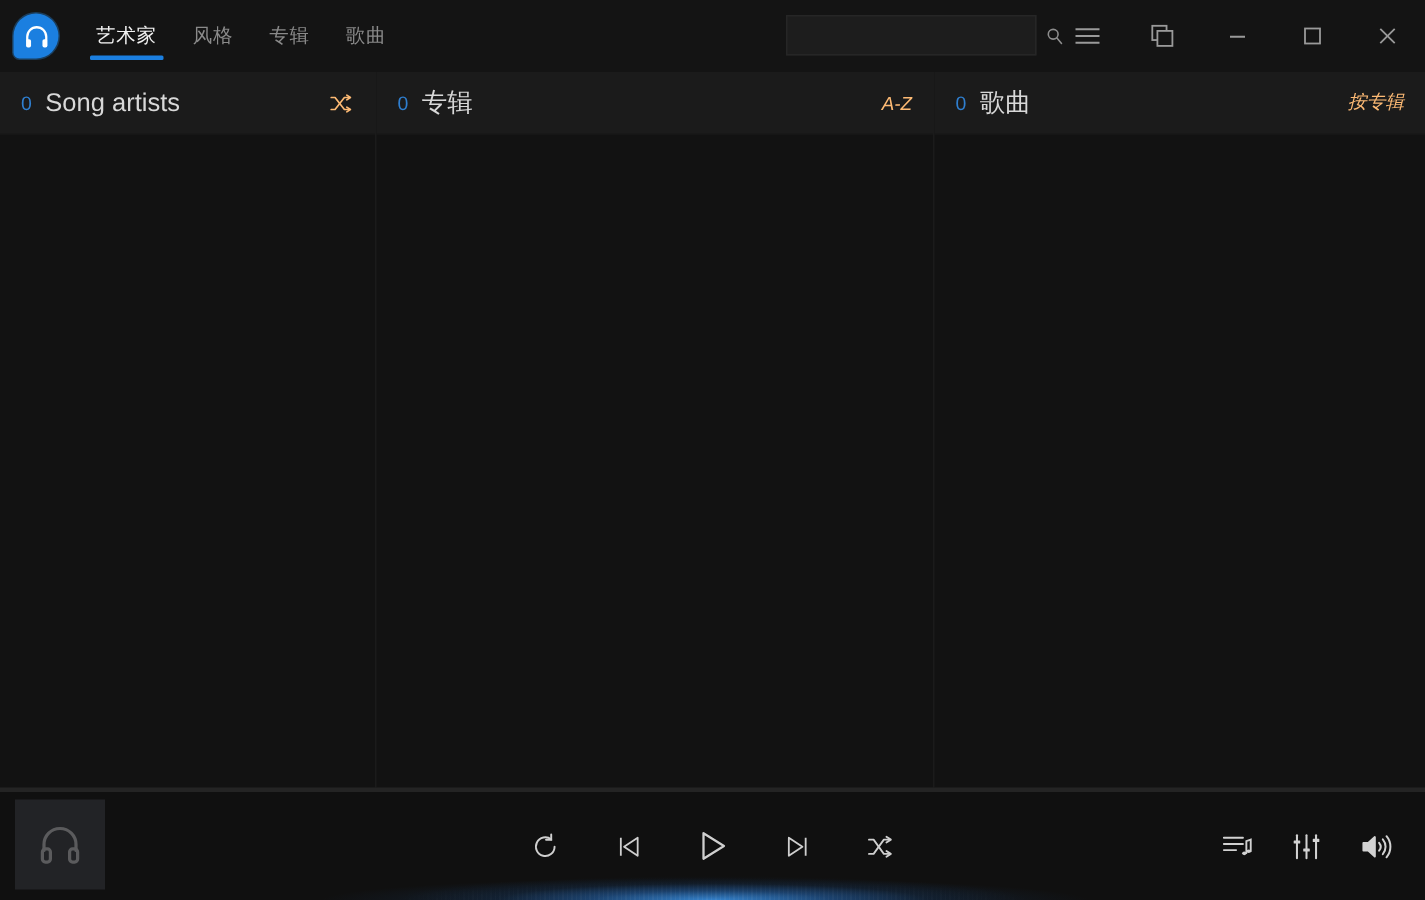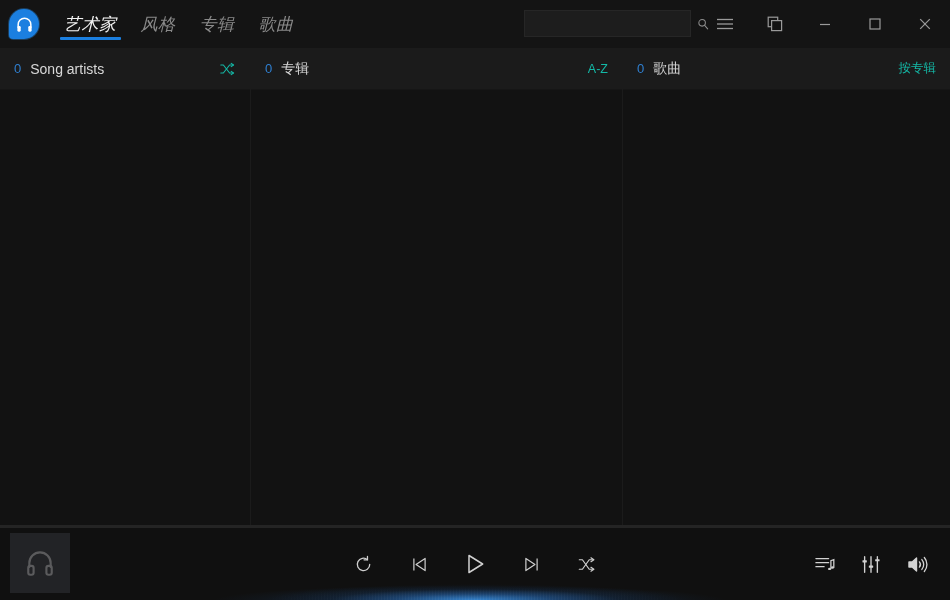--- a/index.html
+++ b/index.html
@@ -26,22 +26,22 @@
     background:#1b7fe0;
     border-radius:50% 50% 50% 4px;
     display:flex; align-items:center; justify-content:center;
     box-shadow:0 0 0 1px rgba(40,140,230,.35);
   }
   .logo svg{ width:19px; height:19px; display:block; }
 
   .tabs{ display:flex; align-items:center; height:48px; margin-left:4px; }
   .tab{
     position:relative; height:48px; display:flex; align-items:center;
-    padding:0 12px; font-size:17px; color:#8a8a8a; letter-spacing:.5px;
-    cursor:pointer; user-select:none;font-style:italic;
+    padding:0 12px; font-size:13px; color:#8a8a8a; letter-spacing:.5px;
+    cursor:pointer; user-select:none;
   }
   .tab.active{ color:#f2f2f2; }
   .tab.active::after{
     content:""; position:absolute; left:8px; right:8px; bottom:8px;
     height:3px; background:#1b7fe0; border-radius:1px;
   }
 
   .search-box{
     position:absolute; left:524px; top:10px; width:167px; height:27px;
     background:#1d1d1d; border:1px solid #262626;
@@ -73,23 +73,23 @@
   .col.c2{ width:372px; }
   .col.c3{ flex:1; }
   .col + .col{ border-left:1px solid #1b1b1b; }
 
   .col-head{
     height:42px; background:#1b1b1b;
     display:flex; align-items:center; padding:0 14px;
     border-bottom:1px solid #161616;
   }
   .col-count{ color:#2f7fd0; font-size:13px; margin-right:9px; }
-  .col-title{ color:#d8d8d8; font-size:14px; flex:1; }
+  .col-title{ color:#d8d8d8; font-size:17px; flex:1; }
   .col-action{
-    color:#14b8a6; font-size:12.5px; cursor:pointer; display:flex; align-items:center;
+    color:#fdba74; font-size:12.5px; cursor:pointer; display:flex; align-items:center;font-style:italic;
   }
   .col-action svg{ width:16px; height:14px; display:block; }
   .col-body{ position:absolute; left:0; top:42px; right:0; bottom:0; overflow:auto; }
 
   
   .seek{
     position:absolute; left:0; top:525px; width:950px; height:3px;
     background:#242424;
   }
   .seek-fill{ height:100%; width:0; background:#1b7fe0; }

